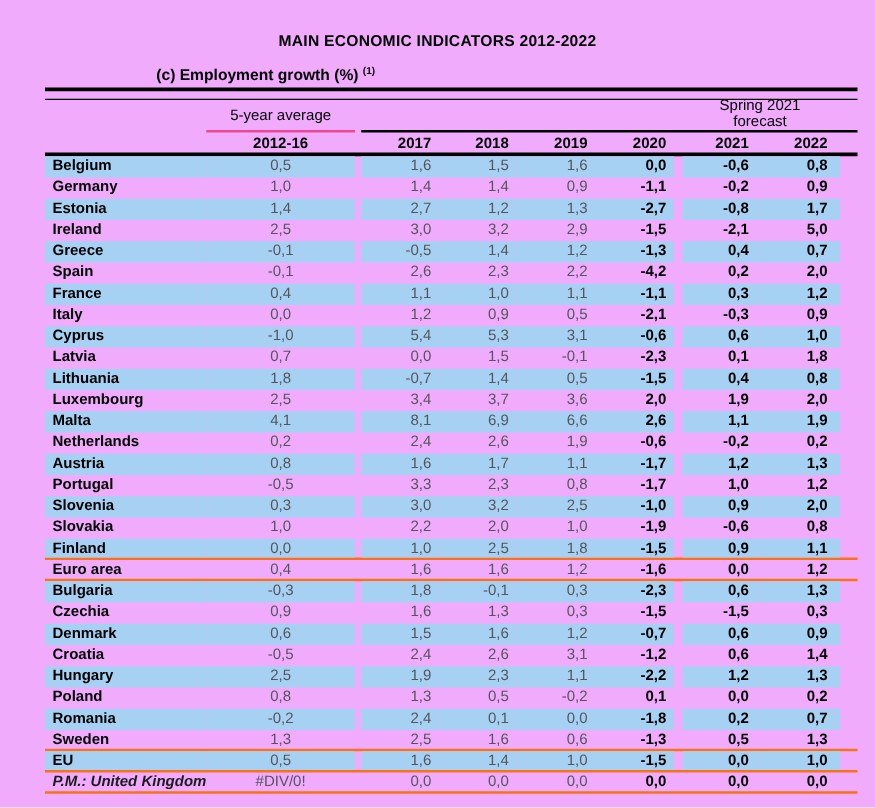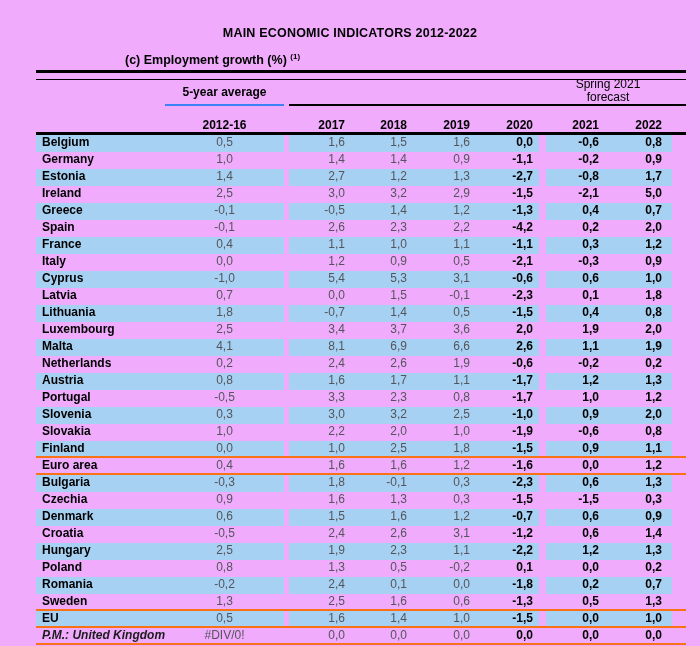--- a/index.html
+++ b/index.html
@@ -16,32 +16,32 @@
     position:absolute; top:52px; left:92px; font-size:12.5px; font-weight:bold;margin-left:33px;
   }
   .subtitle sup { font-size:8px; font-weight:bold; }
   .tbl { position:absolute; left:36px; top:70px; width:650px; }
   .rule-thick { height:3px; background:#000; }
   .rule-spacer { height:6px; }
   .rule-thin { height:1px; background:#000; }
   .grow { display:flex; height:26px; }
   .grow .cname { width:129px; }
   .grow .cb {
-    width:119px; border-bottom:2px solid #3b82f6; display:flex;
-    align-items:center; justify-content:center; font-size:12px; font-weight:bold;
+    width:119px; border-bottom:2px solid #ec4899; display:flex;
+    align-items:center; justify-content:center; font-size:12px; font-weight:normal;
   }
   .grow .g1 { width:5px; }
   .grow .rwrap { width:397px; border-bottom:2px solid #000; position:relative; }
   .forecast {
     position:absolute; left:256px; width:126px; bottom:1px; text-align:center;
     font-size:12px; font-weight:normal; line-height:12.5px;
   }
   .yrow {
-    display:flex; height:29px; border-bottom:3px solid #000;
-    align-items:flex-end; font-size:12px; font-weight:bold;
+    display:flex; height:19px; border-bottom:3px solid #000;
+    align-items:center; font-size:12px; font-weight:bold;
   }
   .row { display:flex; height:17px; font-size:12px; }
   .cname  { width:129px; padding-left:6px; font-weight:bold; overflow:hidden; white-space:nowrap; }
   .cb     { width:119px; text-align:center; }
   .g1     { width:5px; }
   .cc     { width:62px; text-align:right; padding-right:6px; }
   .cd     { width:62px; text-align:right; padding-right:6px; }
   .ce     { width:63px; text-align:right; padding-right:6px; }
   .cf     { width:63px; text-align:right; padding-right:6px; }
   .g2     { width:7px; }

